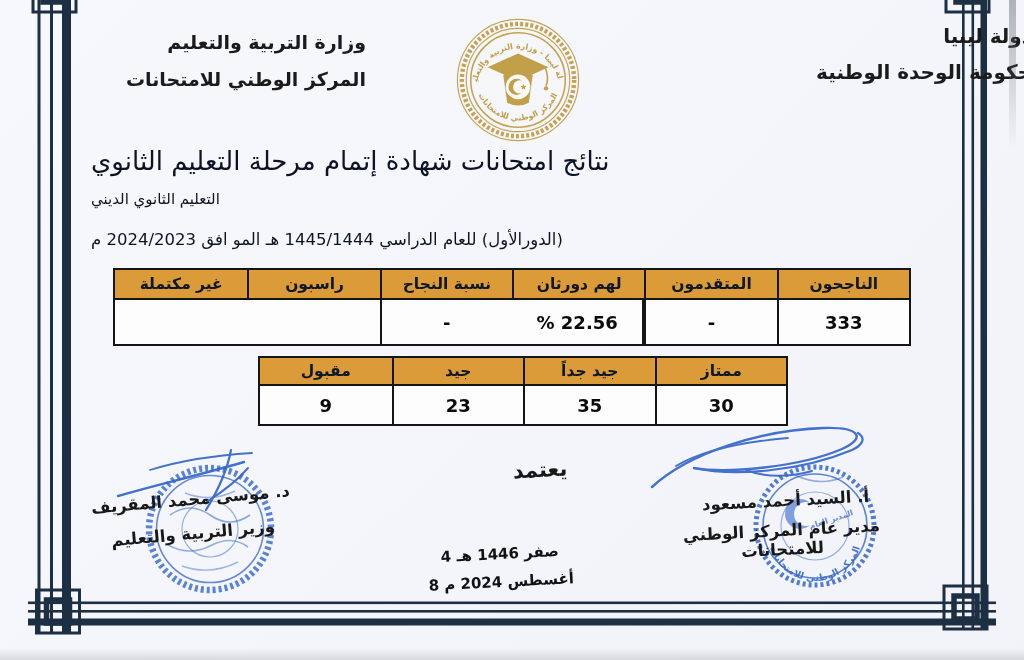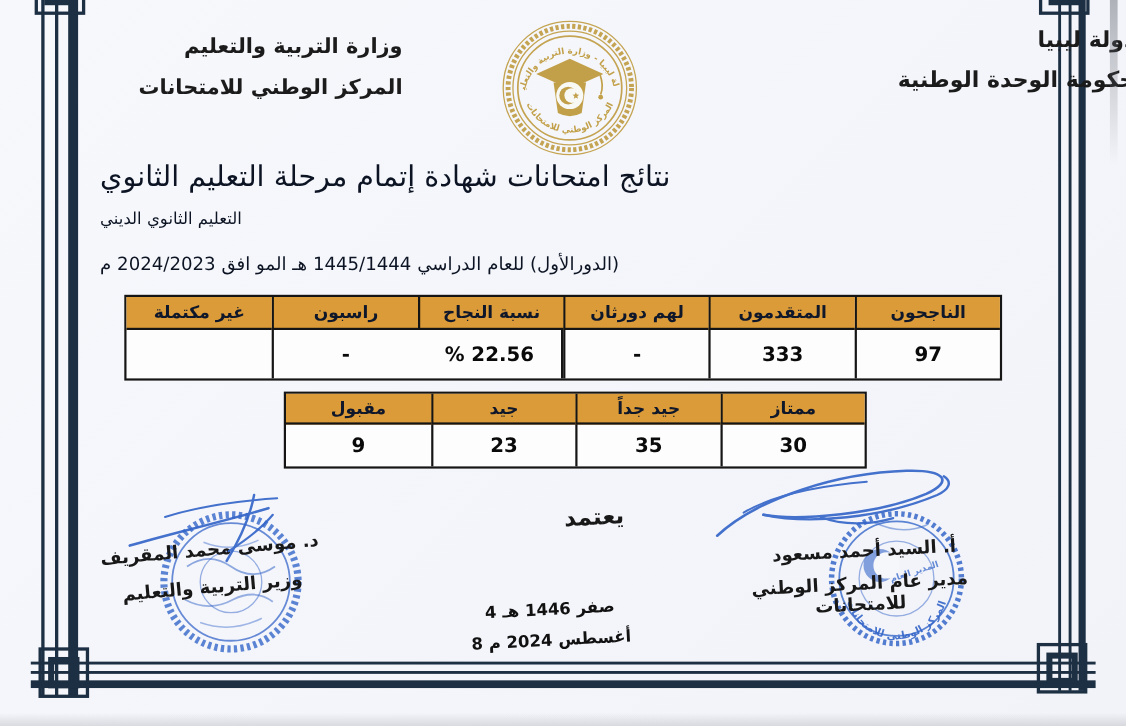--- a/index.html
+++ b/index.html
@@ -153,21 +153,20 @@
     </g>
   </svg>
 
   <div id="tbl1" class="tbl">
     <div class="h">الناجحون</div>
     <div class="h">المتقدمون</div>
     <div class="h">لهم دورثان</div>
     <div class="h">نسبة النجاح</div>
     <div class="h">راسبون</div>
     <div class="h">غير مكتملة</div>
-    <div class="c">97</div>
     <div class="c">333</div>
     <div class="c">-</div>
     <div class="c ltr">% 22.56</div>
     <div class="c">-</div>
   </div>
 
   <div id="tbl2" class="tbl">
     <div class="h">ممتاز</div>
     <div class="h">جيد جداً</div>
     <div class="h">جيد</div>

